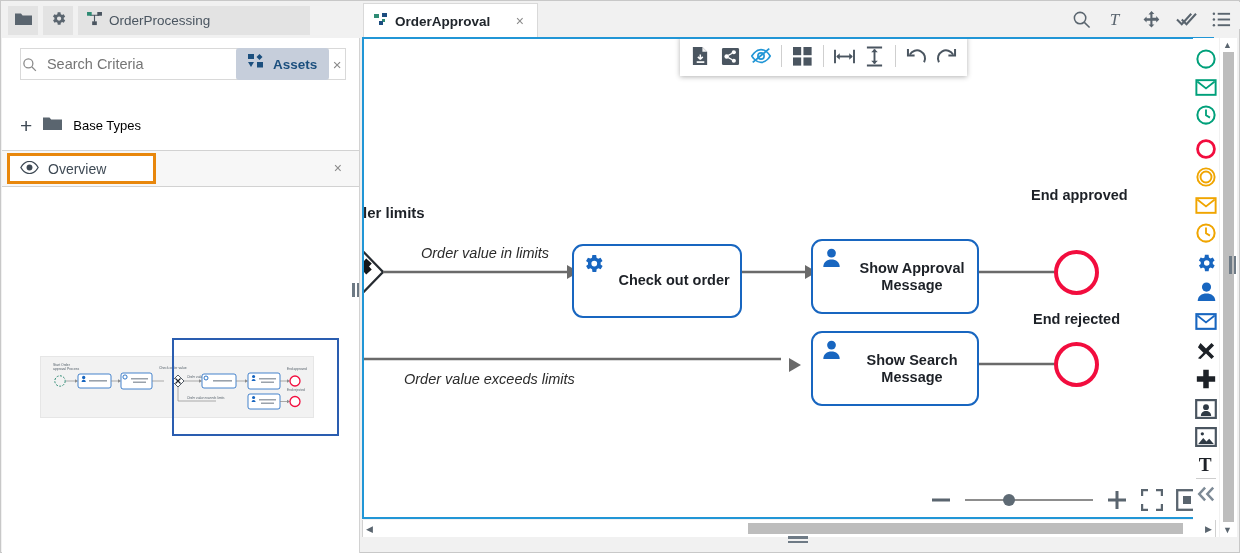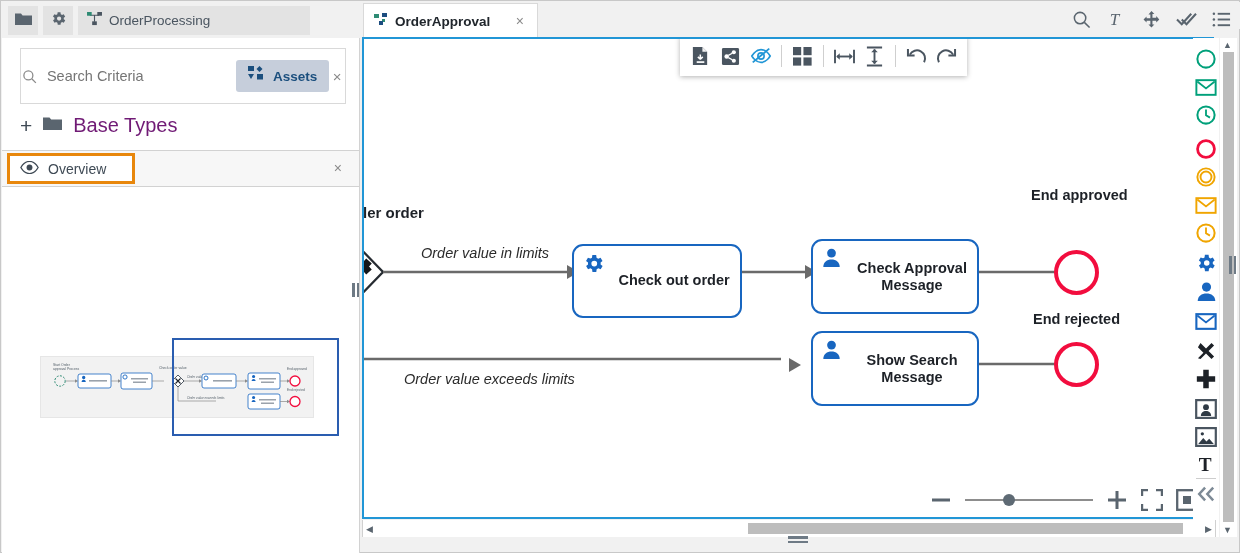--- a/index.html
+++ b/index.html
@@ -22,32 +22,32 @@
 
   .doc-tab{position:absolute;left:361px;top:1px;width:175px;height:35px;background:#ffffff;border-top:1px solid #d9d9d9;border-left:1px solid #d9d9d9;border-right:1px solid #d9d9d9;box-sizing:border-box;display:flex;align-items:center;padding-left:10px;cursor:pointer;}
   .doc-tab .lbl{font-size:13.5px;font-weight:bold;color:#20262c;margin-left:7px;}
   .doc-tab .x{position:absolute;right:13px;top:10px;font-size:14px;color:#8a8a8a;cursor:pointer;line-height:1;}
 
   .top-right-icons{position:absolute;right:8px;top:4px;display:flex;align-items:center;gap:13px;}
   .tri{width:22px;height:26px;display:flex;align-items:center;justify-content:center;cursor:pointer;color:#5a656f;}
 
   
   .leftpanel{position:absolute;left:1px;top:37px;width:358px;height:515px;background:#ffffff;border-right:1px solid #d2d2d2;box-sizing:border-box;}
-  .search-box{position:absolute;left:18px;top:10px;width:326px;height:56px;border:1px solid #d9d9d9;background:#fff;box-sizing:border-box;display:flex;align-items:center;}
+  .search-box{position:absolute;left:18px;top:10px;width:326px;height:32px;border:1px solid #d9d9d9;background:#fff;box-sizing:border-box;display:flex;align-items:center;}
   .search-input{flex:1;border:0;outline:0;font-size:14.5px;color:#5a656f;background:transparent;padding-left:8px;font-family:"Liberation Sans",sans-serif;}
   .assets-chip{background:#c6cedb;border-radius:3px;height:32px;display:flex;align-items:center;gap:7px;padding:0 12px;cursor:pointer;}
   .assets-chip .t{font-size:13.5px;font-weight:bold;color:#1b4f7e;}
   .sb-x{width:30px;text-align:center;font-size:15px;color:#8a8a8a;cursor:pointer;}
 
   .basetypes{position:absolute;left:18px;top:66px;width:326px;height:42px;display:flex;align-items:center;gap:11px;cursor:pointer;}
-  .basetypes .t{font-size:20px;color:#701a75;}
+  .basetypes .t{font-size:13px;color:#000000;}
   .lp-sep{position:absolute;left:0;top:112px;width:357px;height:1px;background:#d2d2d2;}
 
   .overview-hdr{position:absolute;left:0;top:113px;width:357px;height:35px;background:#f7f7f7;}
-  .ov-box{position:absolute;left:5px;top:2px;width:128px;height:31px;border:3px solid #e8870c;box-sizing:border-box;background:#ffffff;display:flex;align-items:center;padding-left:10px;gap:9px;cursor:pointer;}
+  .ov-box{position:absolute;left:5px;top:2px;width:149px;height:31px;border:3px solid #e8870c;box-sizing:border-box;background:#ffffff;display:flex;align-items:center;padding-left:10px;gap:9px;cursor:pointer;}
   .ov-box .t{font-size:14px;color:#3f4a55;}
   .ov-x{position:absolute;right:17px;top:9px;font-size:14px;color:#8a8a8a;cursor:pointer;}
   .lp-sep2{position:absolute;left:0;top:148px;width:357px;height:1px;background:#d2d2d2;}
 
   
   .minimap{position:absolute;left:0;top:149px;width:357px;height:365px;background:#ffffff;overflow:hidden;}
   .mm-canvas{position:absolute;left:38px;top:169px;width:274px;height:62px;background:#f2f2f2;border:1px solid #e6e6e6;box-sizing:border-box;}
   .mm-view{position:absolute;left:170px;top:151px;width:167px;height:98px;border:2px solid #2a5db0;box-sizing:border-box;}
 
   
@@ -316,42 +316,42 @@
         <path d="M378 233h67" stroke="#6a6a6a" stroke-width="2.6" fill="none"></path>
         <path d="M441 226l12 7-12 7z" fill="#6a6a6a"></path>
 
         <path d="M615 233h86" stroke="#6a6a6a" stroke-width="2.6" fill="none"></path>
         <path d="M697 226l12 7-12 7z" fill="#6a6a6a"></path>
 
         <path d="M615 325h86" stroke="#6a6a6a" stroke-width="2.6" fill="none"></path>
         <path d="M697 318l12 7-12 7z" fill="#6a6a6a"></path>
       </svg>
 
-      <div class="lane-lbl" style="left:-1px;top:165px">ler order</div>
+      <div class="lane-lbl" style="left:-1px;top:165px">ler limits</div>
 
       <div class="flow-lbl" style="left:57px;top:206px">Order value in limits</div>
       <div class="flow-lbl" style="left:40px;top:332px">Order value exceeds limits</div>
 
       <div class="task" style="left:208px;top:205px;width:170px;height:74px">
         <span class="tic">
           <svg width="23" height="23" viewBox="0 0 24 24">
               <path fill="#1866c0" d="M19.4 13a7.8 7.8 0 0 0 0-2l2-1.6-2-3.4-2.5 1a7.6 7.6 0 0 0-1.7-1L14.8 3h-4l-.4 2.9a7.6 7.6 0 0 0-1.7 1l-2.5-1-2 3.4L6.3 11a7.8 7.8 0 0 0 0 2l-2 1.6 2 3.4 2.5-1c.5.4 1.1.8 1.7 1l.4 2.9h4l.4-2.9c.6-.3 1.2-.6 1.7-1l2.5 1 2-3.4zM12.8 15a3 3 0 1 1 0-6 3 3 0 0 1 0 6z"></path>
             </svg>
         </span>
         <span class="ttl">Check out order</span>
       </div>
 
       <div class="task" style="left:447px;top:200px;width:168px;height:75px">
         <span class="tic">
           <svg width="21" height="21" viewBox="0 0 22 22">
               <circle cx="11" cy="6.4" r="4.6" fill="#1866c0"></circle>
               <path d="M2.4 21c0-5 3.9-7.8 8.6-7.8s8.6 2.8 8.6 7.8z" fill="#1866c0"></path>
             </svg>
         </span>
-        <span class="ttl">Check Approval Message</span>
+        <span class="ttl">Show Approval Message</span>
       </div>
 
       <div class="task" style="left:447px;top:292px;width:168px;height:75px">
         <span class="tic">
           <svg width="21" height="21" viewBox="0 0 22 22">
               <circle cx="11" cy="6.4" r="4.6" fill="#1866c0"></circle>
               <path d="M2.4 21c0-5 3.9-7.8 8.6-7.8s8.6 2.8 8.6 7.8z" fill="#1866c0"></path>
             </svg>
         </span>
         <span class="ttl">Show Search Message</span>

